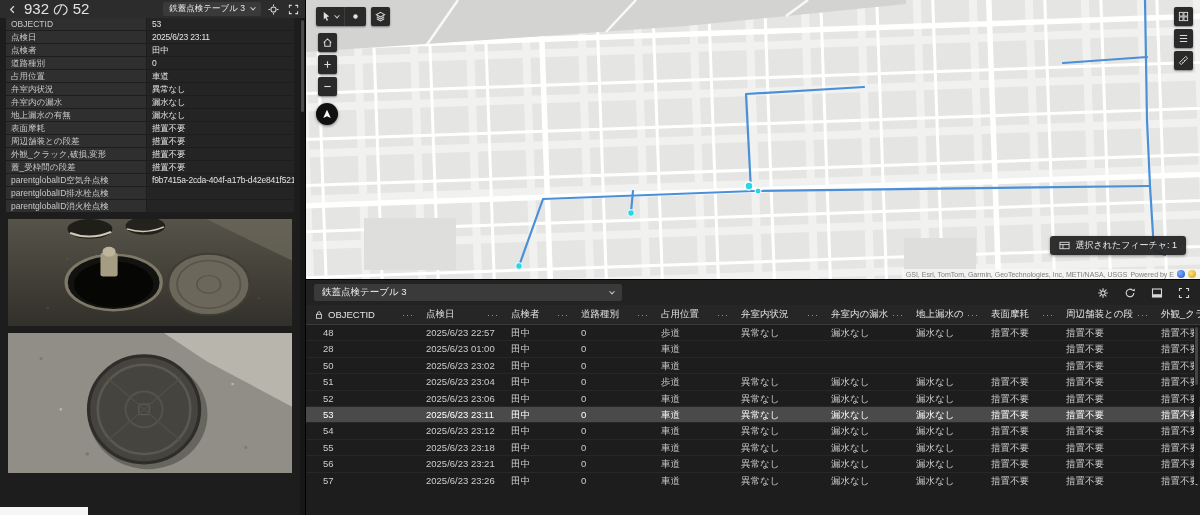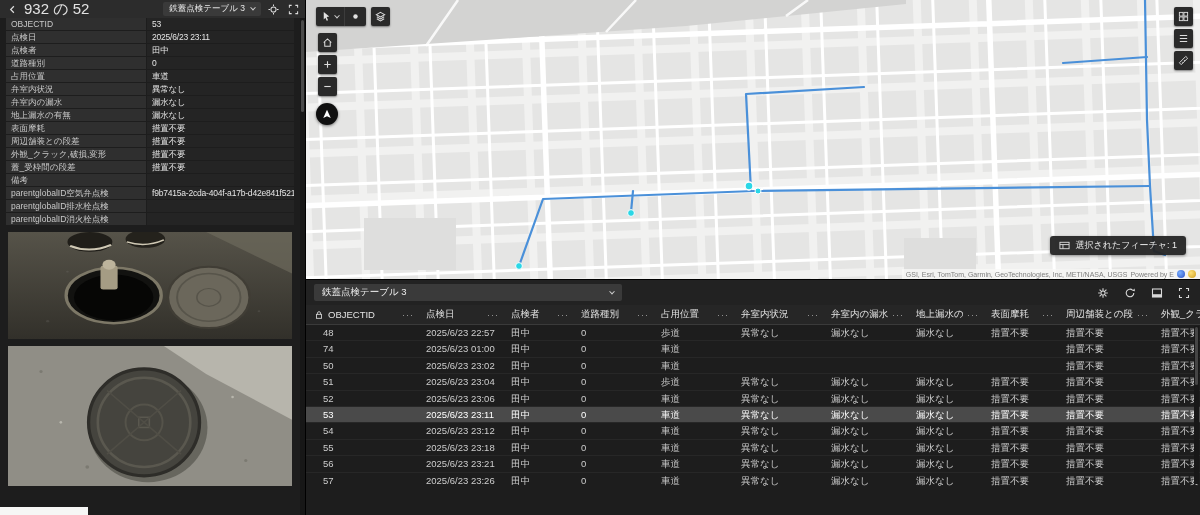--- a/index.html
+++ b/index.html
@@ -163,24 +163,20 @@
           <div class="attr-row">
             <div class="attr-label">外観_クラック,破損,変形</div>
             <div class="attr-value">措置不要</div>
           </div>
 
           <div class="attr-row">
             <div class="attr-label">蓋_受枠間の段差</div>
             <div class="attr-value">措置不要</div>
           </div>
 
-          <div class="attr-row">
-            <div class="attr-label">備考</div>
-            <div class="attr-value"></div>
-          </div>
 
 
 
           <div class="attr-row">
             <div class="attr-label">parentglobalID空気弁点検</div>
             <div class="attr-value">f9b7415a-2cda-404f-a17b-d42e841f5213</div>
           </div>
 
           <div class="attr-row">
             <div class="attr-label">parentglobalID排水栓点検</div>
@@ -482,21 +478,21 @@
             <div class="td">歩道</div>
             <div class="td">異常なし</div>
             <div class="td">漏水なし</div>
             <div class="td">漏水なし</div>
             <div class="td">措置不要</div>
             <div class="td">措置不要</div>
             <div class="td">措置不要</div>
           </div>
 
           <div class="tr">
-            <div class="td">74</div>
+            <div class="td">28</div>
             <div class="td">2025/6/23 01:00</div>
             <div class="td">田中</div>
             <div class="td">0</div>
             <div class="td">車道</div>
             <div class="td"></div>
             <div class="td"></div>
             <div class="td"></div>
             <div class="td"></div>
             <div class="td">措置不要</div>
             <div class="td">措置不要</div>

